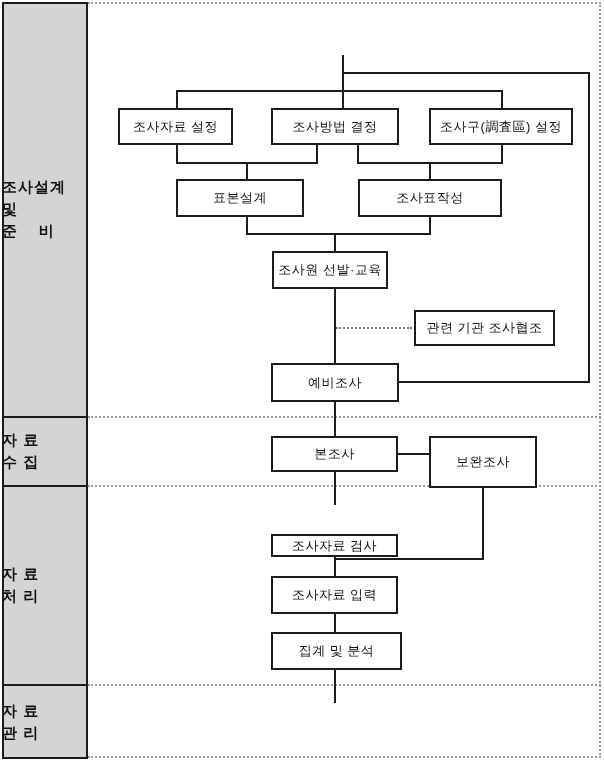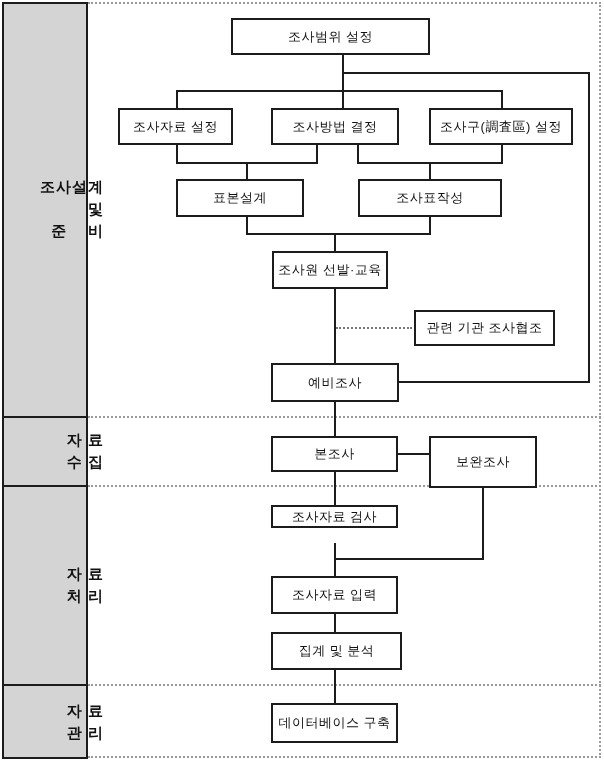--- a/index.html
+++ b/index.html
@@ -15,21 +15,21 @@
     color:#111;overflow:hidden;
   }
   
   .sidebar{
     position:absolute;left:2px;top:2px;width:86px;height:757px;
     background:var(--sidebar-bg);
     border:2px solid var(--line);box-sizing:border-box;
   }
   .cell{
     position:absolute;left:2px;width:102px;box-sizing:border-box;
-    display:flex;flex-direction:column;align-items:flex-end;justify-content:center;
+    display:flex;flex-direction:column;align-items:flex-start;justify-content:center;
     gap:4px;
   }
   .sline{
     font-size:15px;font-weight:bold;letter-spacing:1px;white-space:pre;
     line-height:18px;color:#111;
   }
   .sdiv{position:absolute;left:2px;width:86px;height:2px;background:var(--line);}
   
   .frame{
     position:absolute;left:88px;top:2px;width:513px;height:756px;box-sizing:border-box;
@@ -115,23 +115,20 @@
   <div class="ln" style="left:398px;top:453px;width:31px;height:2px"></div>
   <div class="ln" style="left:482px;top:472px;width:2px;height:88px"></div>
   <div class="ln" style="left:334px;top:558px;width:150px;height:2px"></div>
   <div class="ln" style="left:334px;top:472px;width:2px;height:33px"></div>
   <div class="ln" style="left:334px;top:543px;width:2px;height:33px"></div>
   <div class="ln" style="left:334px;top:614px;width:2px;height:18px"></div>
   <div class="ln" style="left:334px;top:670px;width:2px;height:33px"></div>
 
   <div class="dln" style="left:336px;top:327px;width:76px"></div>
 
-  <div class="node" style="left:231px;top:18px;width:199px;height:37px">
-    <span>조사범위 설정</span>
-  </div>
   <div class="node" style="left:118px;top:108px;width:115px;height:37px">
     <span>조사자료 설정</span>
   </div>
   <div class="node" style="left:271px;top:108px;width:128px;height:37px">
     <span>조사방법 결정</span>
   </div>
   <div class="node" style="left:429px;top:108px;width:144px;height:37px">
     <span>조사구(調査區) 설정</span>
   </div>
   <div class="node" style="left:176px;top:179px;width:128px;height:38px">
@@ -148,26 +145,23 @@
   </div>
   <div class="node" style="left:271px;top:363px;width:128px;height:39px">
     <span>예비조사</span>
   </div>
   <div class="node" style="left:271px;top:436px;width:127px;height:36px">
     <span>본조사</span>
   </div>
   <div class="node" style="left:429px;top:436px;width:108px;height:52px">
     <span>보완조사</span>
   </div>
-  <div class="node" style="left:271px;top:505px;width:127px;height:23px">
+  <div class="node" style="left:271px;top:534px;width:127px;height:23px">
     <span>조사자료 검사</span>
   </div>
   <div class="node" style="left:271px;top:576px;width:127px;height:38px">
     <span>조사자료 입력</span>
   </div>
   <div class="node" style="left:271px;top:632px;width:131px;height:38px">
     <span>집계 및 분석</span>
   </div>
-  <div class="node" style="left:271px;top:703px;width:127px;height:40px">
-    <span>데이터베이스 구축</span>
-  </div>
 
 </div>
 
 </body></html>

